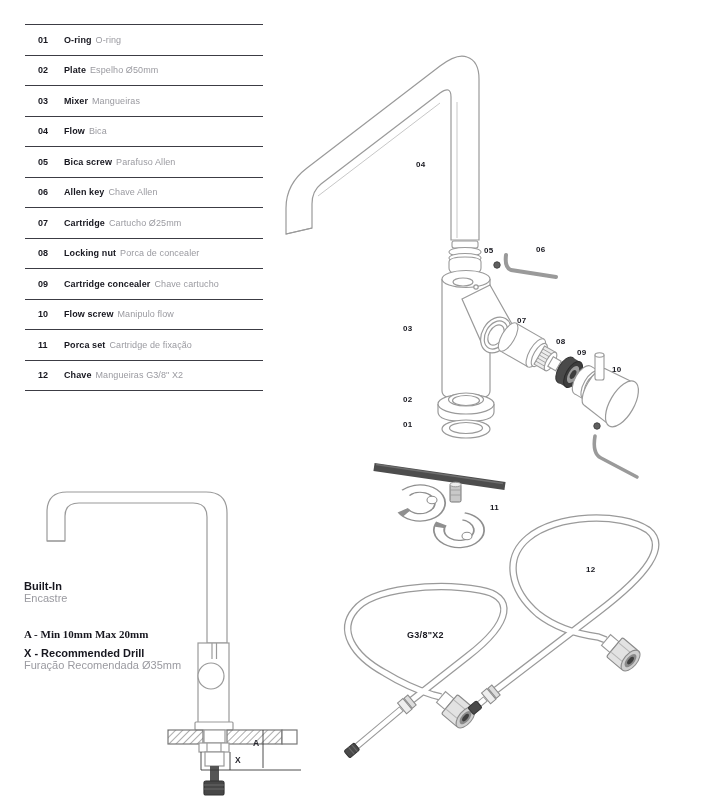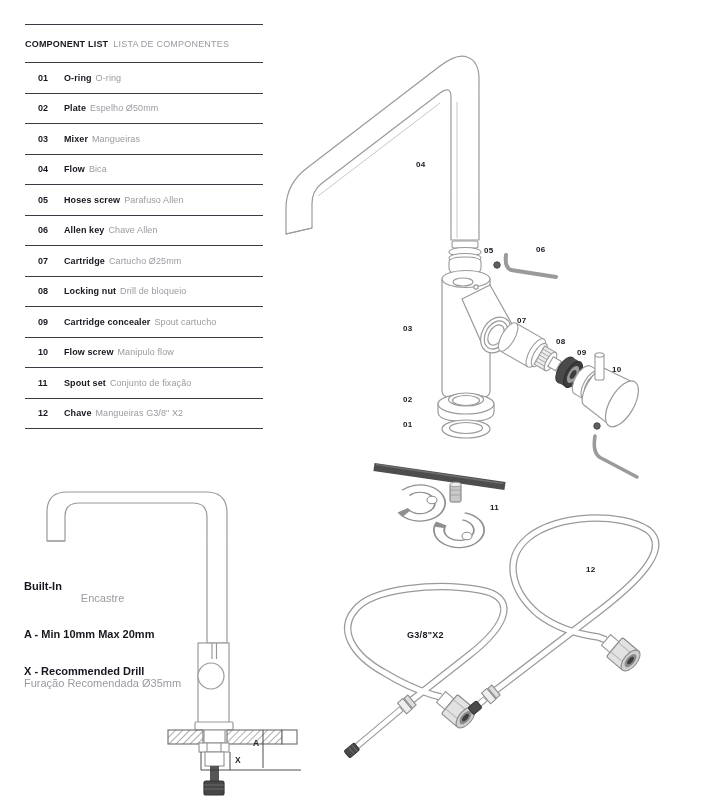--- a/index.html
+++ b/index.html
@@ -16,23 +16,23 @@
   .t-num{width:26px;margin-left:13px;font-weight:bold;color:#17171f;flex:none;}
   .t-name{font-weight:bold;color:#17171f;white-space:nowrap;}
   .t-desc{color:#9a9aa0;margin-left:4px;white-space:nowrap;}
   
   .plabel{position:absolute;font-size:8px;font-weight:bold;color:#17171f;letter-spacing:.2px;}
   .hose-spec{position:absolute;font-size:9px;font-weight:bold;color:#17171f;letter-spacing:.3px;}
   .dim{position:absolute;font-size:8.5px;font-weight:bold;color:#26262e;}
   
   .builtin-notes{position:absolute;left:24px;top:580px;font-size:11px;line-height:12px;}
   .bn-title{font-weight:bold;color:#17171f;}
-  .bn-sub{color:#9a9aa0;text-align:center;}
-  .bn-a{font-weight:bold;color:#17171f;margin-top:24px;}
-  .bn-xt{font-weight:bold;color:#17171f;margin-top:25px;}
+  .bn-sub{color:#9a9aa0;}
+  .bn-a{font-weight:bold;color:#17171f;margin-top:24px;font-family:Liberation Serif, serif;}
+  .bn-xt{font-weight:bold;color:#17171f;margin-top:7px;}
   .bn-xd{color:#9a9aa0;}
   svg{position:absolute;left:0;top:0;}
 </style>
 </head>
 <body>
 
 <div class="page">
 
   <svg width="708" height="800" viewBox="0 0 708 800">
     <defs>
@@ -220,24 +220,20 @@
 
     <g stroke="#3a3a3a" stroke-width="0.9">
       <line x1="263" y1="730" x2="263" y2="768"></line>
       <line x1="201" y1="752" x2="201" y2="770"></line>
       <line x1="230" y1="752" x2="230" y2="770"></line>
       <line x1="201" y1="770" x2="301" y2="770"></line>
     </g>
   </svg>
 
   <div class="comp-table">
-    <div class="t-header">
-      <span class="en">COMPONENT LIST</span>
-      <span class="pt">LISTA DE COMPONENTES</span>
-    </div>
     <div class="t-row">
         <span class="t-num">01</span>
         <span class="t-name">O-ring</span>
         <span class="t-desc">O-ring</span>
       </div>
     <div class="t-row">
         <span class="t-num">02</span>
         <span class="t-name">Plate</span>
         <span class="t-desc">Espelho Ø50mm</span>
       </div>
@@ -246,52 +242,52 @@
         <span class="t-name">Mixer</span>
         <span class="t-desc">Mangueiras</span>
       </div>
     <div class="t-row">
         <span class="t-num">04</span>
         <span class="t-name">Flow</span>
         <span class="t-desc">Bica</span>
       </div>
     <div class="t-row">
         <span class="t-num">05</span>
-        <span class="t-name">Hoses screw</span>
+        <span class="t-name">Bica screw</span>
         <span class="t-desc">Parafuso Allen</span>
       </div>
     <div class="t-row">
         <span class="t-num">06</span>
         <span class="t-name">Allen key</span>
         <span class="t-desc">Chave Allen</span>
       </div>
     <div class="t-row">
         <span class="t-num">07</span>
         <span class="t-name">Cartridge</span>
         <span class="t-desc">Cartucho Ø25mm</span>
       </div>
     <div class="t-row">
         <span class="t-num">08</span>
         <span class="t-name">Locking nut</span>
-        <span class="t-desc">Drill de bloqueio</span>
+        <span class="t-desc">Porca de concealer</span>
       </div>
     <div class="t-row">
         <span class="t-num">09</span>
         <span class="t-name">Cartridge concealer</span>
-        <span class="t-desc">Spout cartucho</span>
+        <span class="t-desc">Chave cartucho</span>
       </div>
     <div class="t-row">
         <span class="t-num">10</span>
         <span class="t-name">Flow screw</span>
         <span class="t-desc">Manipulo flow</span>
       </div>
     <div class="t-row">
         <span class="t-num">11</span>
-        <span class="t-name">Spout set</span>
-        <span class="t-desc">Conjunto de fixação</span>
+        <span class="t-name">Porca set</span>
+        <span class="t-desc">Cartridge de fixação</span>
       </div>
     <div class="t-row">
         <span class="t-num">12</span>
         <span class="t-name">Chave</span>
         <span class="t-desc">Mangueiras G3/8" X2</span>
       </div>
   </div>
 
   <span class="plabel" style="left:416px;top:160px;">04</span>
   <span class="plabel" style="left:484px;top:246px;">05</span>

